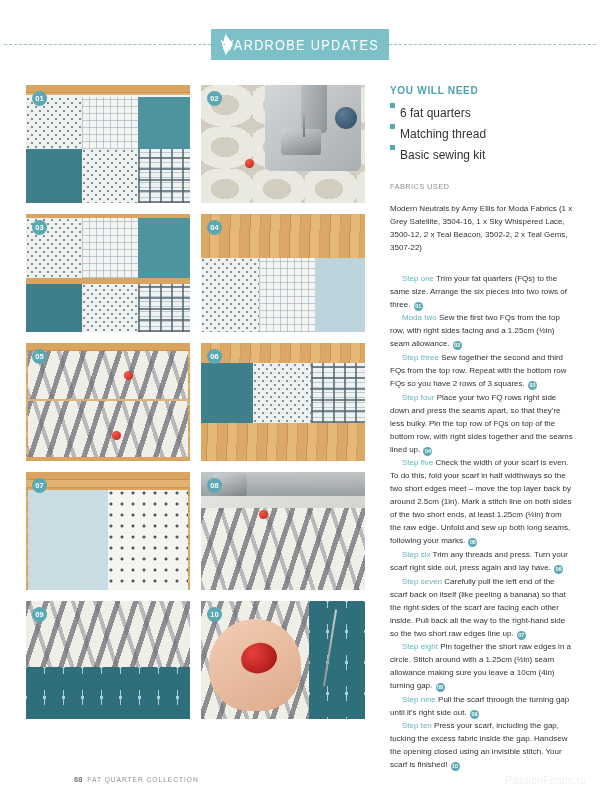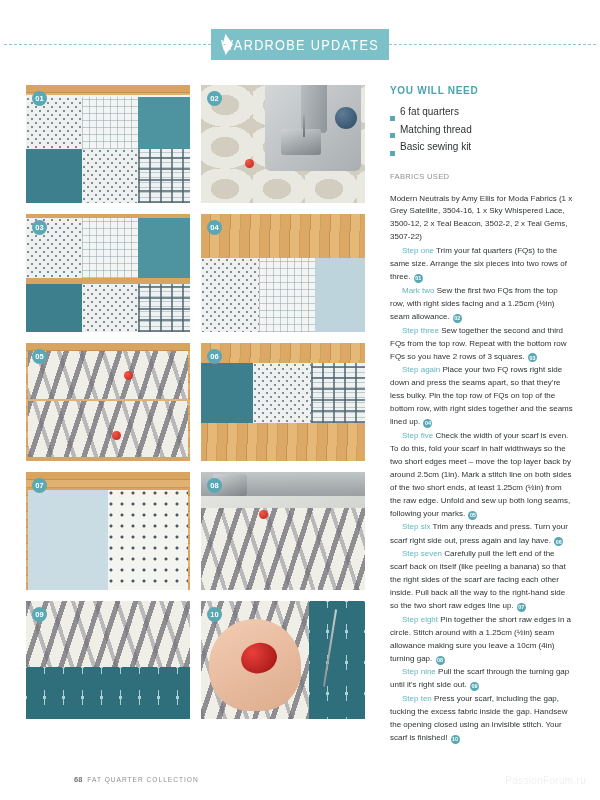--- a/index.html
+++ b/index.html
@@ -266,43 +266,44 @@
     color: #4ba3b0;
     letter-spacing: 0.7px;
     font-weight: bold;
   }
   .need-list {
     list-style: none;
     margin: 0 0 16px 0;
     padding: 0;
   }
   .need-list li {
-    font-size: 10px;
+    font-size: 12px;
     color: #2f3335;
     line-height: 1.75;
     display: flex;
-    align-items: flex-end;
+    align-items: flex-start;
   }
   .sq {
     display: inline-block;
     width: 5px; height: 5px;
     background: #5aa8b4;
     margin-right: 5px;
     flex: none;
   }
   .fab-head {
     font-size: 7.6px;
     color: #8c9093;
     margin-bottom: 12px;
     letter-spacing: 0.3px;
   }
   .fab-body {
     font-size: 8px;
     color: #2f3335;
     line-height: 1.62;
+    margin-bottom: 17px;
   }
   .steps p {
     margin: 0 0 0.5px 0;
     font-size: 8px;
     color: #2f3335;
     line-height: 1.63;
     text-align: left;
   }
   .stp {
     color: #63b6c0;
@@ -481,23 +482,23 @@
       <span class="sq"></span>
       <span>Basic sewing kit</span>
     </li>
   </ul>
 
   <div class="fab-head">FABRICS USED</div>
   <div class="fab-body">Modern Neutrals by Amy Ellis for Moda Fabrics (1 x Grey Satellite, 3504-16, 1 x Sky Whispered Lace, 3500-12, 2 x Teal Beacon, 3502-2, 2 x Teal Gems, 3507-22)</div>
 
   <div class="steps">
     <p><span class="stp">Step one</span> <span>Trim your fat quarters (FQs) to the same size. Arrange the six pieces into two rows of three.</span> <span class="ref">01</span></p>
-    <p><span class="stp">Mark two</span> <span>Sew the first two FQs from the top row, with right sides facing and a 1.25cm (½in) seam allowance.</span> <span class="ref">02</span></p>
+    <p><span class="stp">Moda two</span> <span>Sew the first two FQs from the top row, with right sides facing and a 1.25cm (½in) seam allowance.</span> <span class="ref">02</span></p>
     <p><span class="stp">Step three</span> <span>Sew together the second and third FQs from the top row. Repeat with the bottom row FQs so you have 2 rows of 3 squares.</span> <span class="ref">03</span></p>
-    <p><span class="stp">Step again</span> <span>Place your two FQ rows right side down and press the seams apart, so that they're less bulky. Pin the top row of FQs on top of the bottom row, with right sides together and the seams lined up.</span> <span class="ref">04</span></p>
+    <p><span class="stp">Step four</span> <span>Place your two FQ rows right side down and press the seams apart, so that they're less bulky. Pin the top row of FQs on top of the bottom row, with right sides together and the seams lined up.</span> <span class="ref">04</span></p>
     <p><span class="stp">Step five</span> <span>Check the width of your scarf is even. To do this, fold your scarf in half widthways so the two short edges meet – move the top layer back by around 2.5cm (1in). Mark a stitch line on both sides of the two short ends, at least 1.25cm (½in) from the raw edge. Unfold and sew up both long seams, following your marks.</span> <span class="ref">05</span></p>
     <p><span class="stp">Step six</span> <span>Trim any threads and press. Turn your scarf right side out, press again and lay have.</span> <span class="ref">06</span></p>
     <p><span class="stp">Step seven</span> <span>Carefully pull the left end of the scarf back on itself (like peeling a banana) so that the right sides of the scarf are facing each other inside. Pull back all the way to the right-hand side so the two short raw edges line up.</span> <span class="ref">07</span></p>
     <p><span class="stp">Step eight</span> <span>Pin together the short raw edges in a circle. Stitch around with a 1.25cm (½in) seam allowance making sure you leave a 10cm (4in) turning gap.</span> <span class="ref">08</span></p>
     <p><span class="stp">Step nine</span> <span>Pull the scarf through the turning gap until it's right side out.</span> <span class="ref">09</span></p>
     <p><span class="stp">Step ten</span> <span>Press your scarf, including the gap, tucking the excess fabric inside the gap. Handsew the opening closed using an invisible stitch. Your scarf is finished!</span> <span class="ref">10</span></p>
   </div>
 
 </div>
 

